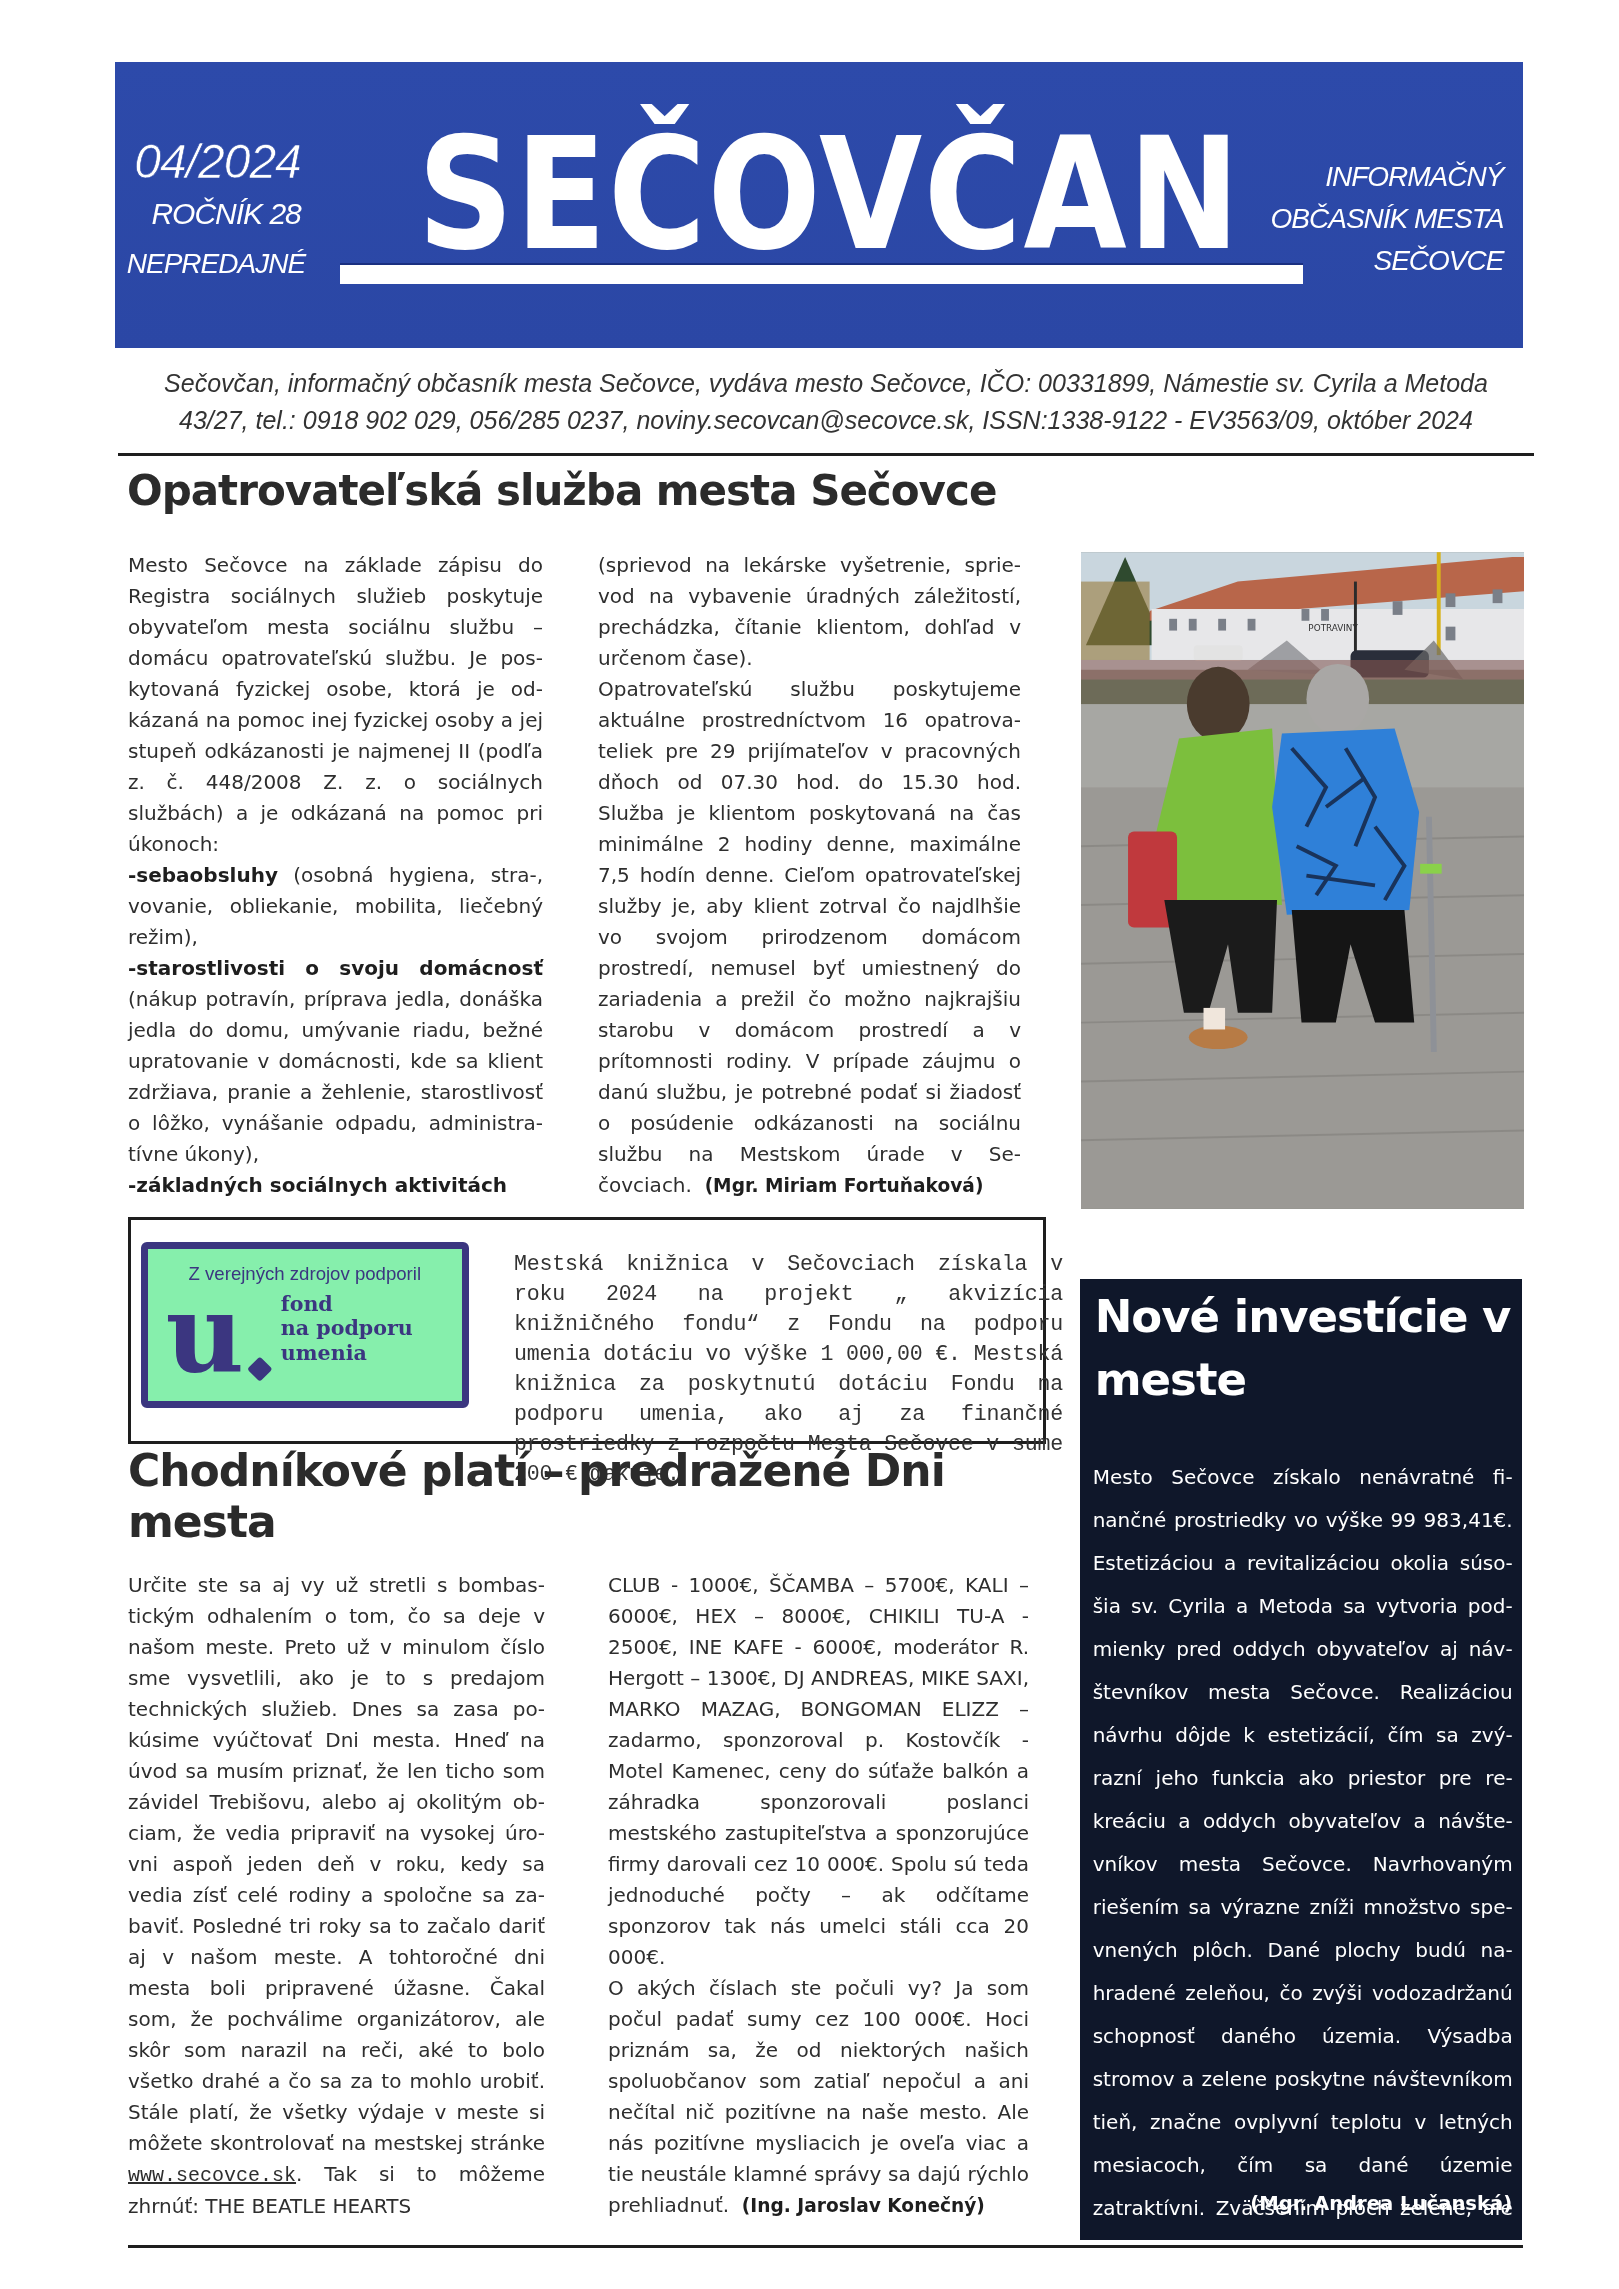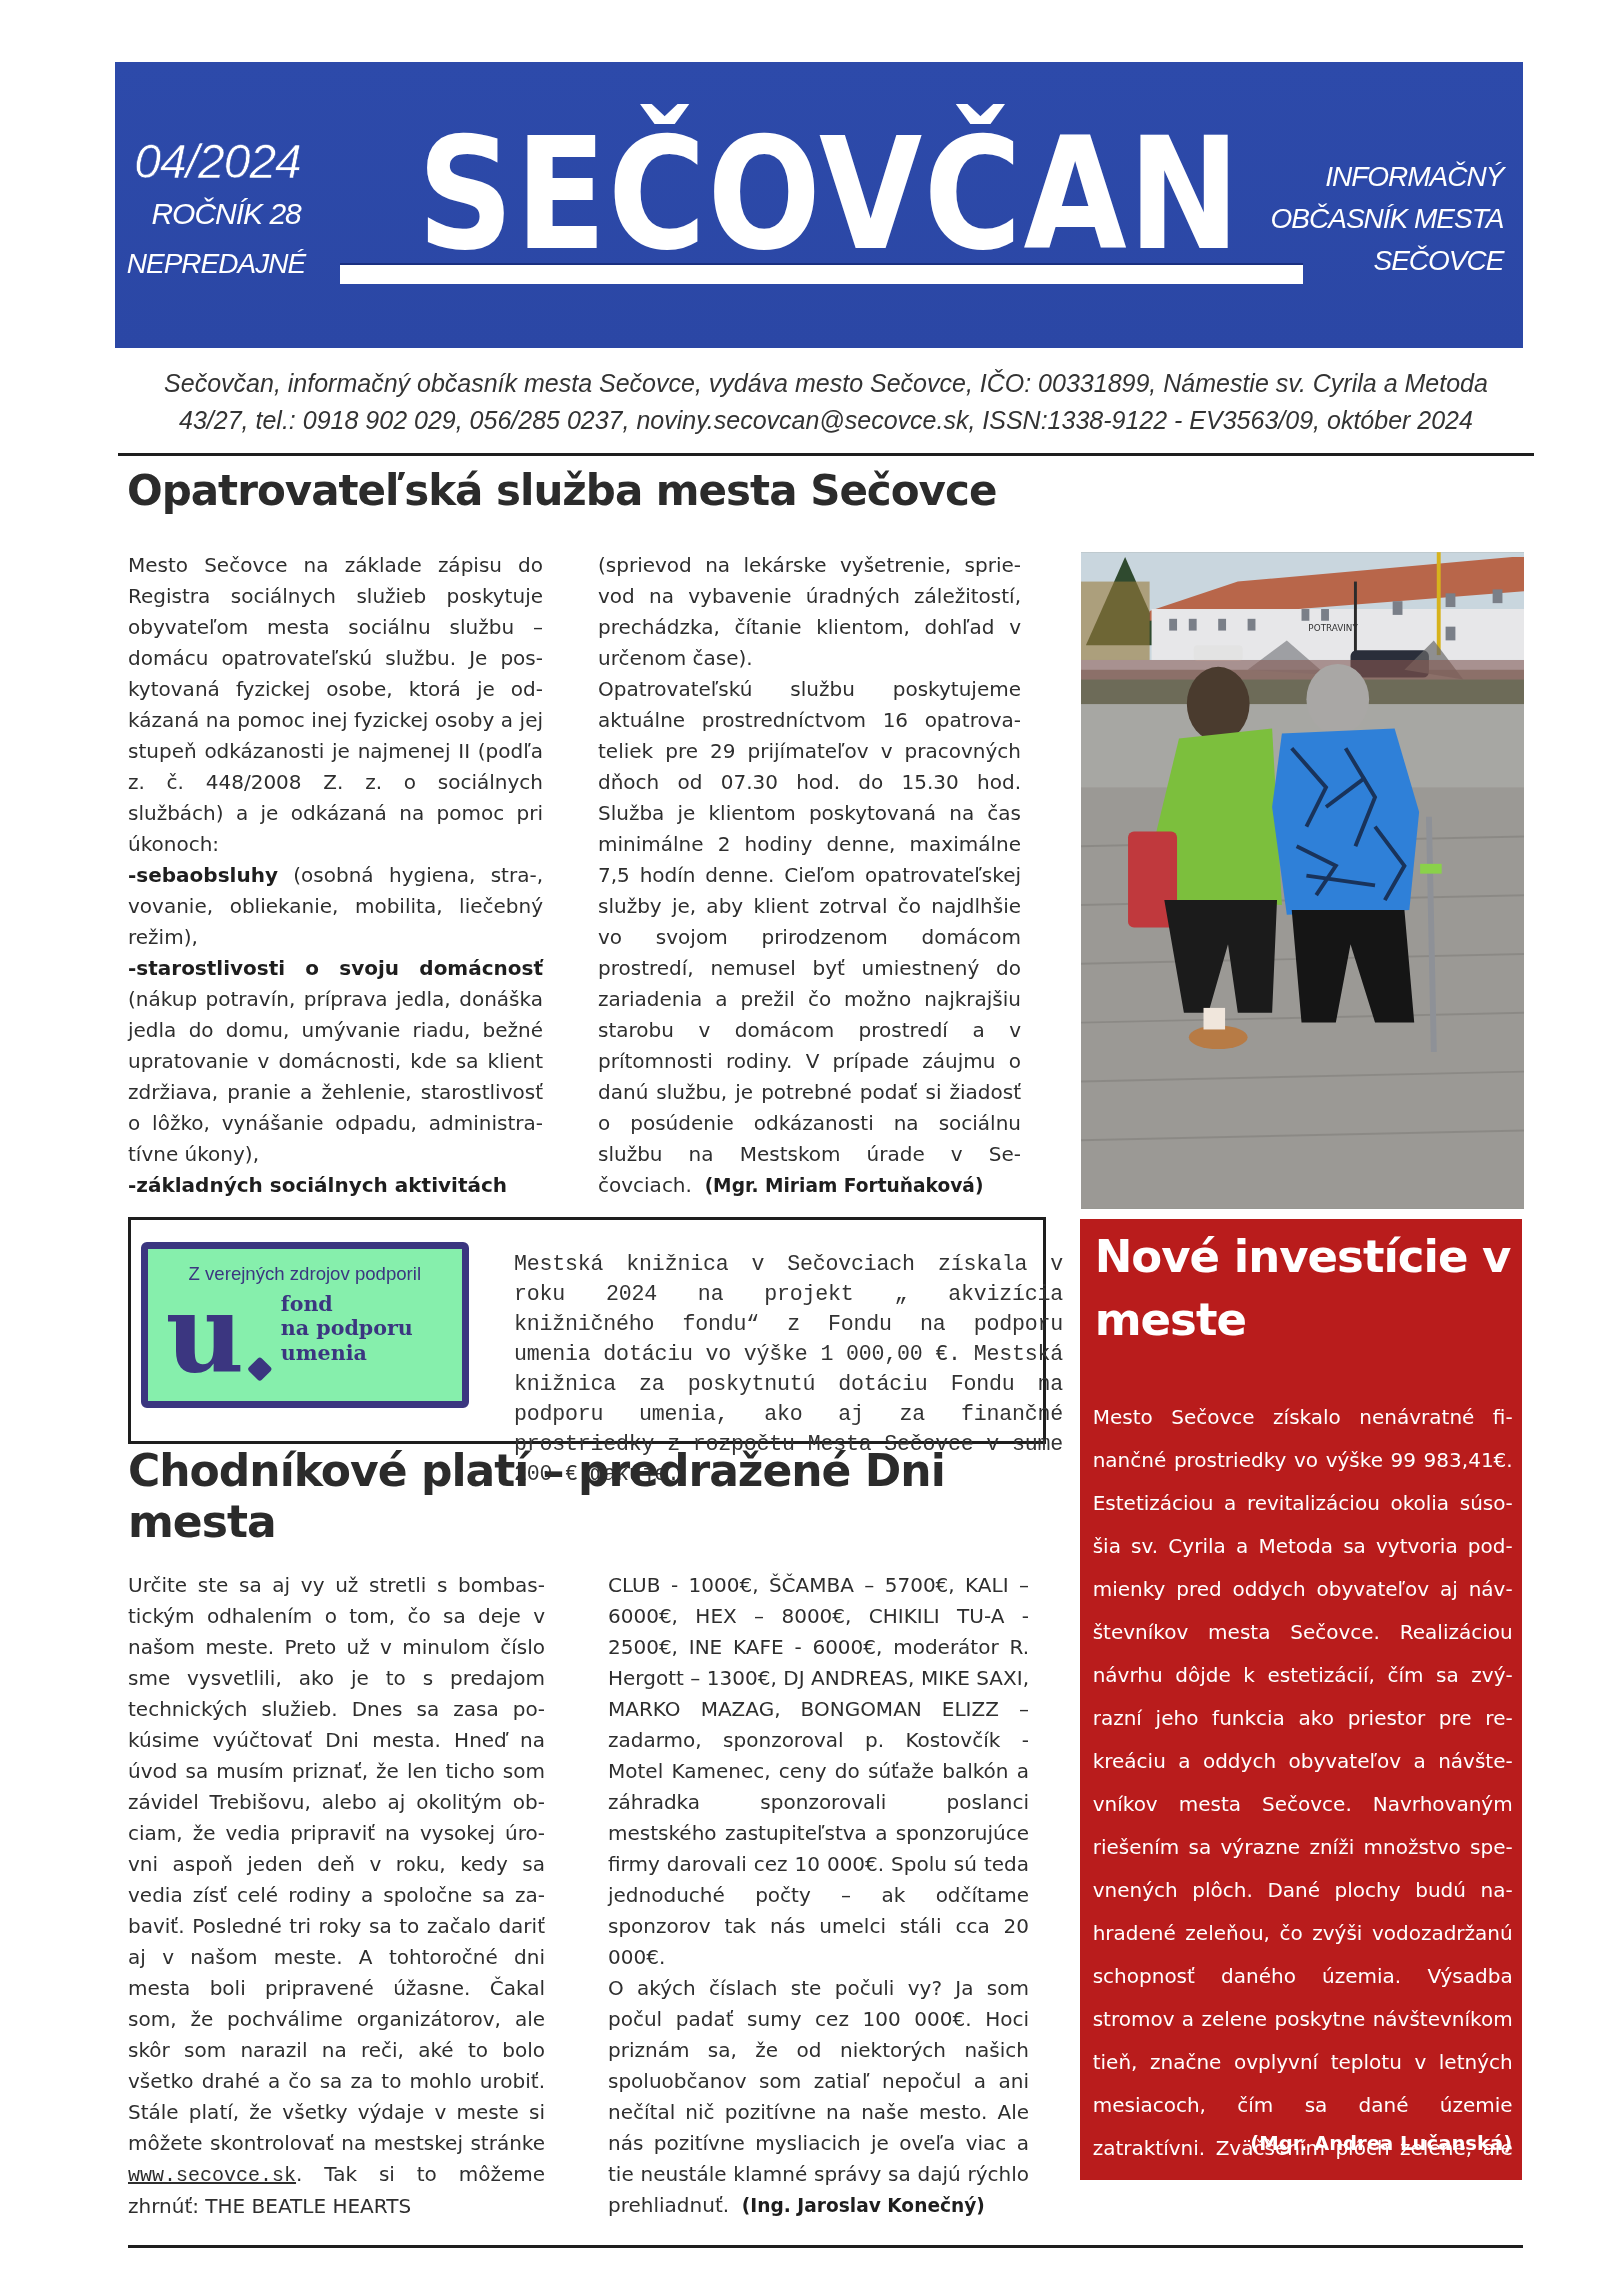--- a/index.html
+++ b/index.html
@@ -96,22 +96,22 @@
       line-height: 24.5px; color: #3b3680;
     }
     .fund-text {
       position: absolute; left: 351px; top: 29px; width: 549px;
       font-family: Liberation Mono, monospace; font-size: 21.6px; line-height: 30px;
       color: #333; text-align: justify; letter-spacing: -0.2px; margin-left: 32px;
     }
 
     
     .blue-box {
-      position: absolute; left: 1080px; top: 1219px; width: 442px; height: 961px;
-      background: #b91c1c;
+      position: absolute; left: 1080px; top: 1279px; width: 442px; height: 961px;
+      background: #0f172a;
     }
     .blue-box .bh {
       position: absolute; left: 14.7px; top: 5.9px; width: 421px;
       font-family: "DejaVu Sans", sans-serif; font-weight: bold; font-size: 45px;
       line-height: 63px; color: #fff; letter-spacing: -1px;
     }
     .blue-box .bt {
       position: absolute; left: 12.7px; top: 177px; width: 420px;
       font-family: "DejaVu Sans", sans-serif; font-size: 20px; line-height: 43px;
       color: #fff; text-align: justify;

